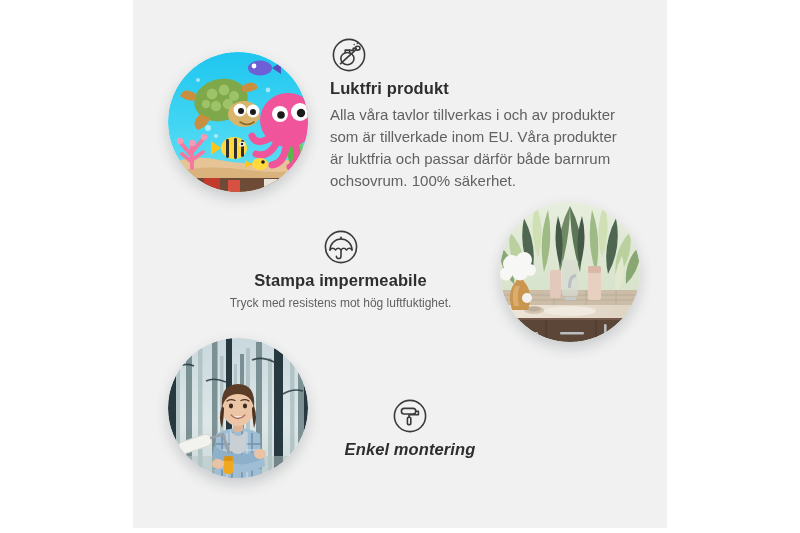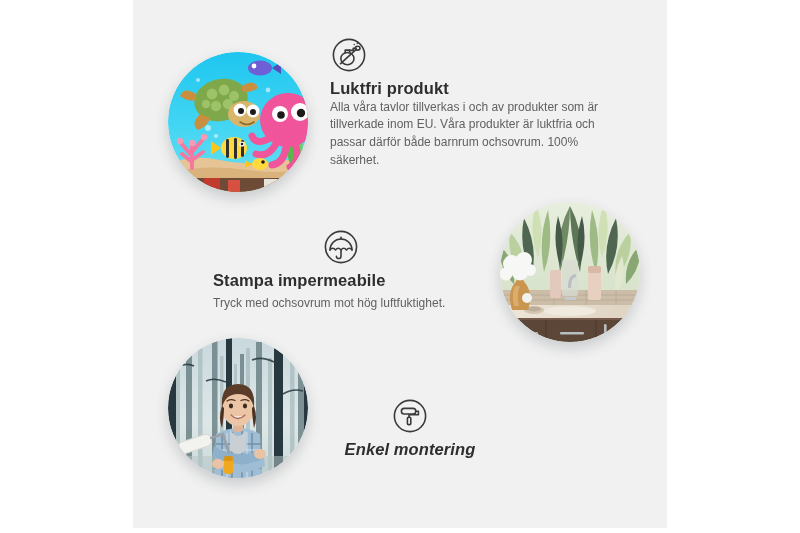--- a/index.html
+++ b/index.html
@@ -58,33 +58,33 @@
   .f-title {
     font-size: 16.5px;
     font-weight: bold;
     color: #2e2e2e;
     letter-spacing: 0.1px;
     margin: 0;
     line-height: 1.25;
     white-space: nowrap;
   }
   .f-body {
-    font-size: 12px;
+    font-size: 15px;
     color: #616161;
     line-height: 1.48;
     margin: 0;
   }
 
   
   #feature-odourless { left: 330px; top: 38px; width: 300px; text-align: left; }
   #feature-odourless .icon-wrap { margin: 0 0 6px 2px; }
-  #feature-odourless .f-title { }
-
-  
-  #feature-waterproof { left: 213px; top: 230px; width: 255px; }
+  #feature-odourless .f-title { margin-bottom: 5px; }
+
+  
+  #feature-waterproof { left: 213px; top: 230px; width: 255px; text-align: center; }
   #feature-waterproof .icon-wrap { margin: 0 auto 6px auto; }
   #feature-waterproof .f-title { margin-bottom: 4px; }
   #feature-waterproof .f-body { font-size: 12px; }
 
   
   #feature-easy { left: 305px; top: 399px; width: 210px; text-align: center; }
   #feature-easy .icon-wrap { margin: 0 auto 6px auto; }
   #feature-easy .f-title { margin-bottom: 4px; font-style: italic; }
   #feature-easy .f-body { font-size: 12px; }
 
@@ -425,21 +425,21 @@
         <path class="stroke-icon" d="M6 20 a 11 11 0 0 1 22 0"></path>
 
         <path class="stroke-icon" d="M6 20 q 2.75 -3.4 5.5 0 q 2.75 -3.4 5.5 0 q 2.75 -3.4 5.5 0 q 2.75 -3.4 5.5 0"></path>
 
         <path class="stroke-icon" d="M17 20 l0 6.2 a 2.3 2.3 0 0 1 -4.6 0"></path>
 
         <line class="stroke-icon" x1="17" y1="9" x2="17" y2="7.2"></line>
       </svg>
     </span>
     <div class="f-title">Stampa impermeabile</div>
-    <div class="f-body">Tryck med ochsovrum mot hög luftfuktighet.</div>
+    <div class="f-body">Tryck med resistens mot hög luftfuktighet.</div>
   </div>
 
   <div class="feature" id="feature-easy">
     <span class="icon-wrap">
       <svg viewBox="0 0 34 34" xmlns="http://www.w3.org/2000/svg">
         <circle class="stroke-icon" cx="17" cy="17" r="15.6"></circle>
 
         <rect class="stroke-icon" x="8.4" y="9.4" width="14.4" height="5.6" rx="2.8"></rect>
 
         <path class="stroke-icon" d="M22.8 12.2 l2.6 0 l0 3.6 l-9.4 0 l0 2.4"></path>

